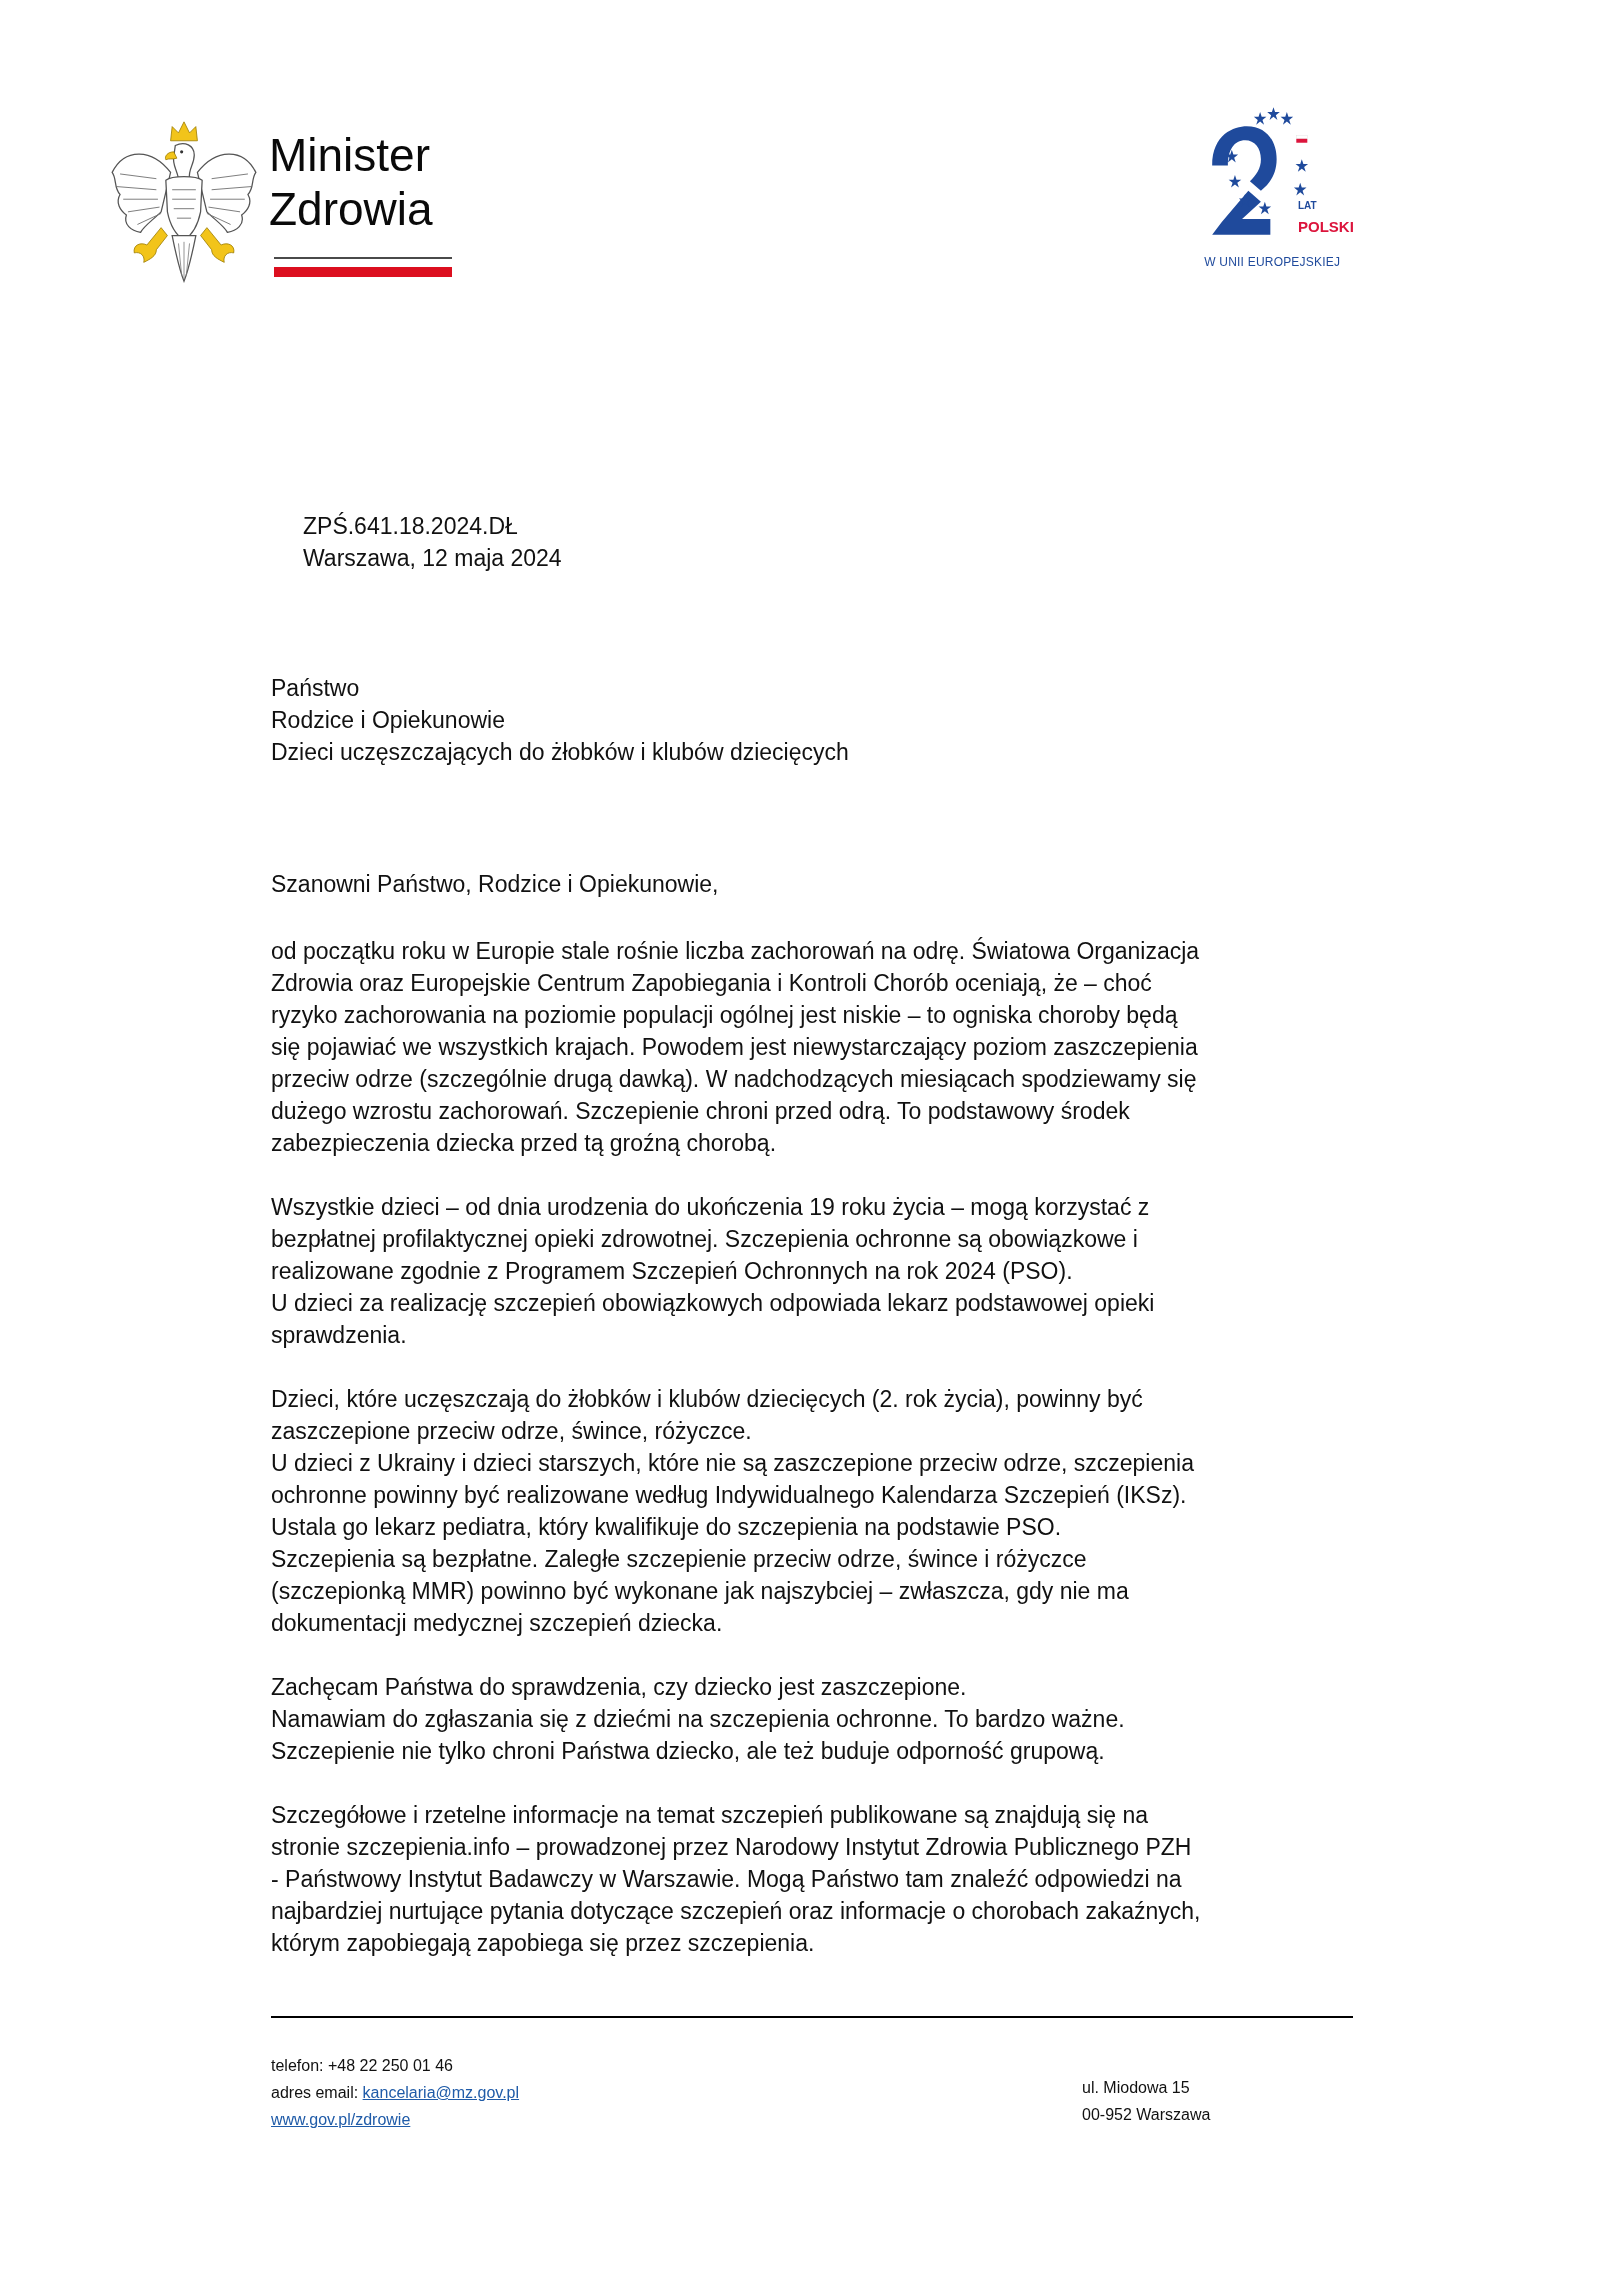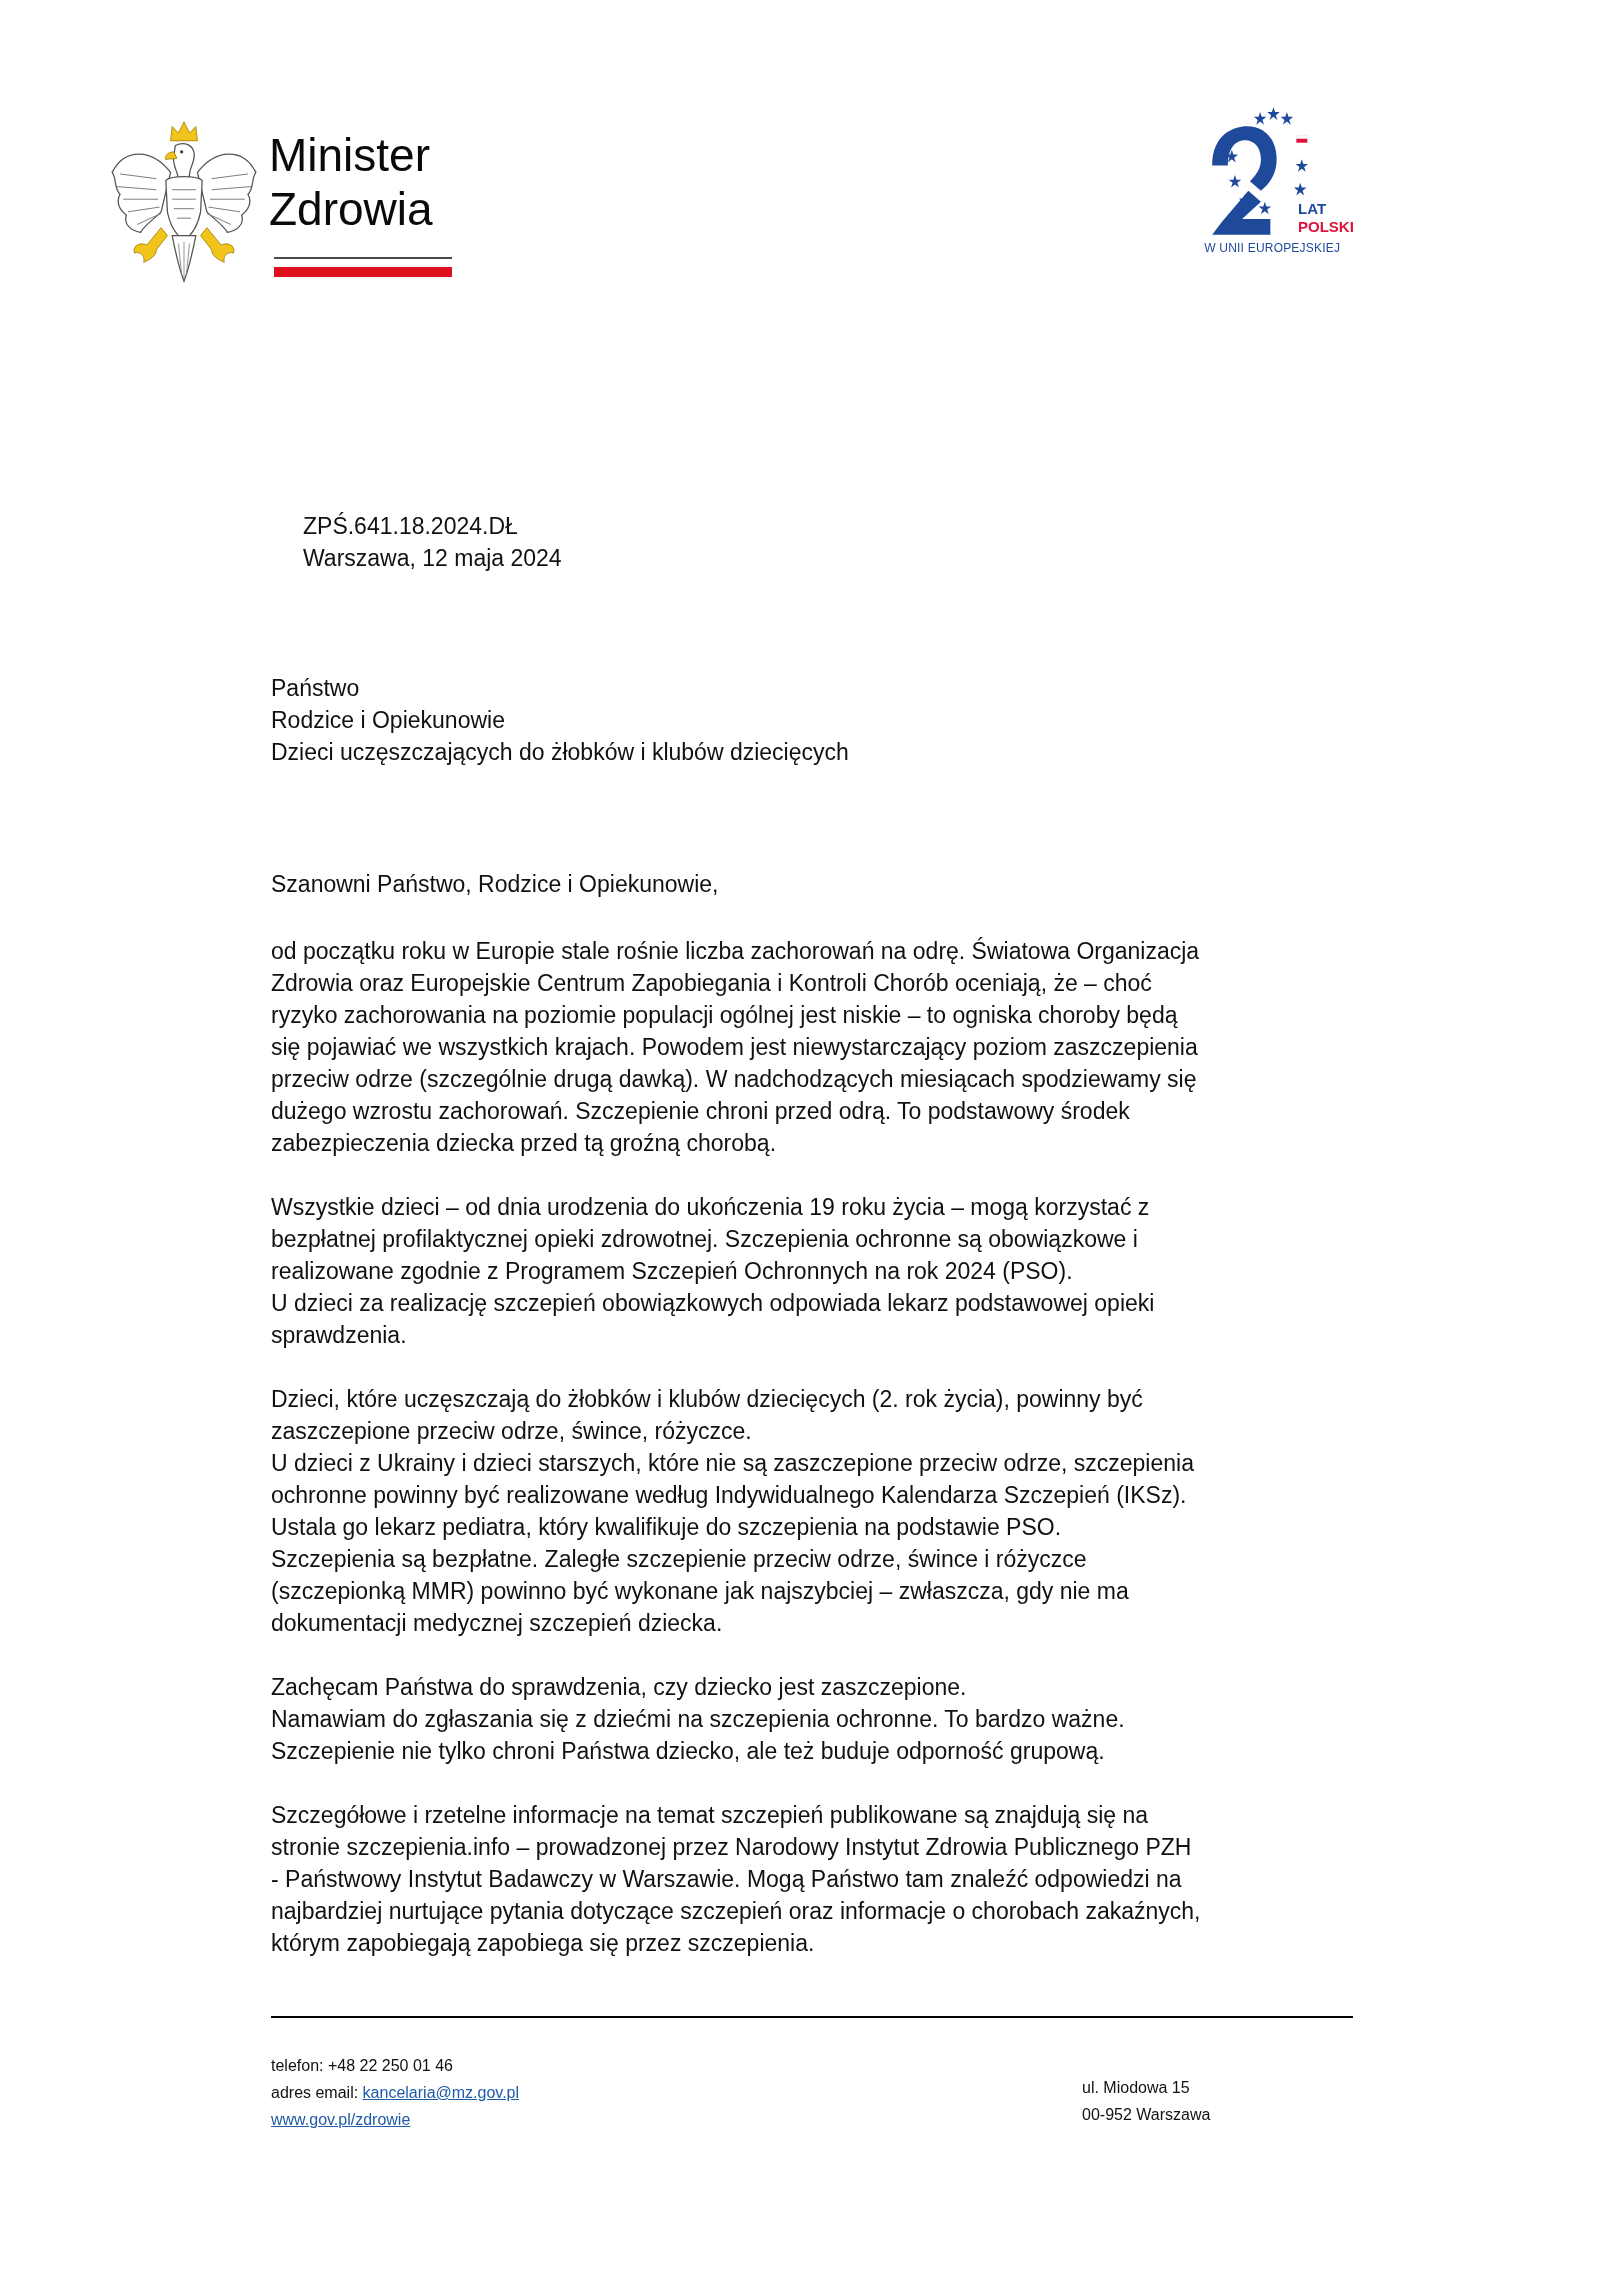--- a/index.html
+++ b/index.html
@@ -11,23 +11,23 @@
     .eagle { position: absolute; left: 0; top: 0; width: 150px; height: 166px; }
     .ministry-name { position: absolute; left: 160px; top: 11px; font-size: 46px; line-height: 54px;
       color: #0a0a0a; letter-spacing: 0px; }
     .ministry-name div { white-space: nowrap; }
     .flag-line-grey { position: absolute; left: 165px; top: 140px; width: 178px; height: 1.6px; background: #4a4a4a; }
     .flag-line-red { position: absolute; left: 165px; top: 150px; width: 178px; height: 9.5px; background: #dc0f1f; }
 
     
     .eu-logo { position: absolute; left: 1198px; top: 104px; width: 173px; height: 162px; }
     .eu-logo svg { position: absolute; left: 0; top: 0; }
-    .eu-lat { position: absolute; left: 100px; top: 96px; font-size: 15px; font-weight: bold; color: #1f4a9c; }
+    .eu-lat { position: absolute; left: 100px; top: 96px; font-size: 10px; font-weight: bold; color: #1f4a9c; }
     .eu-polski { position: absolute; left: 100px; top: 114px; font-size: 15px; font-weight: bold; color: #dc143c; }
-    .eu-wunii { position: absolute; left: 6.3px; top: 137px; font-size: 12px; color: #1f4a9c; white-space: nowrap; letter-spacing: 0.2px; }
+    .eu-wunii { position: absolute; left: 6.3px; top: 151px; font-size: 12px; color: #1f4a9c; white-space: nowrap; letter-spacing: 0.2px; }
 
     
     .text-block { position: absolute; left: 271px; width: 1088px; font-size: 23px; line-height: 32px; color: #111111; }
     .text-block p { margin: 0; }
     .ref-block { top: 510px; margin-left: 32px; }
     .recipient-block { top: 672px; }
     .greeting { top: 868px; }
     .body-text { top: 935px; }
     .body-text p { margin-bottom: 32px; }
     .line { white-space: nowrap; display: block; }

